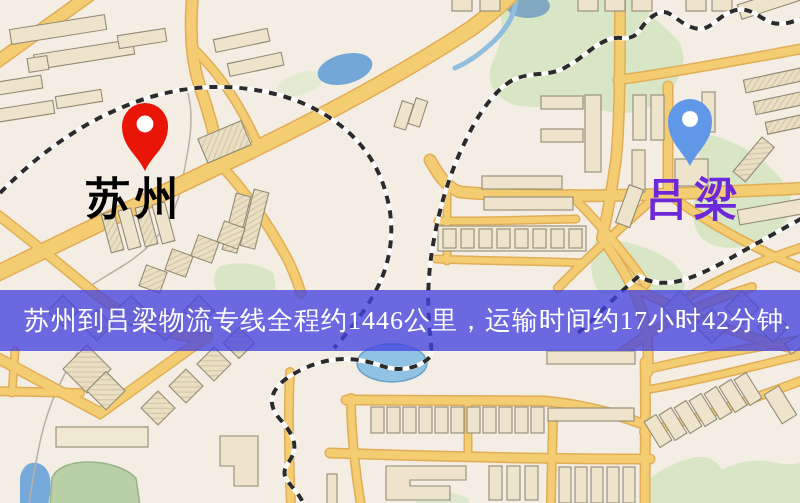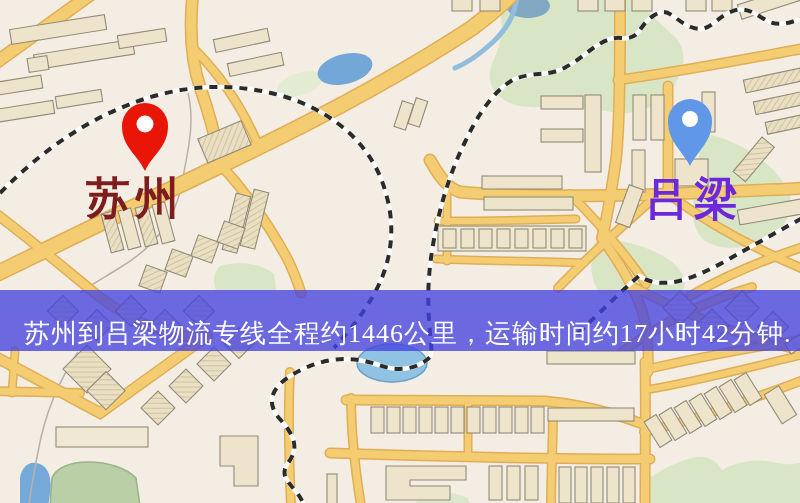--- a/index.html
+++ b/index.html
@@ -7,26 +7,26 @@
     position:relative;width:800px;height:503px;overflow:hidden;
     font-family:"Liberation Sans", sans-serif;
     background:#f3ede3;
   }
   .map-svg{position:absolute;left:0;top:0;filter:blur(.3px) saturate(.97);}
   .city-label{
     position:absolute;font-family:"Liberation Serif", serif;
     font-size:44px;font-weight:700;letter-spacing:5px;line-height:1;
     text-shadow:0 0 1px rgba(255,255,255,.25);white-space:nowrap;
   }
-  .label-origin{left:86px;top:177px;color:#7f1d1d;}
+  .label-origin{left:86px;top:177px;color:#000000;}
   .label-dest{left:645px;top:178px;color:#6d28d9;}
   .banner{
     position:absolute;left:0;top:290px;width:800px;height:61px;
     background:rgba(68,66,223,0.78);
-    display:flex;align-items:flex-end;
+    display:flex;align-items:center;
   }
   .banner-text{
     color:#ffffff;font-family:"Liberation Serif", serif;
     font-size:26px;letter-spacing:1px;padding-left:24px;white-space:nowrap;
   }
 </style>
 </head>
 <body>
 
 <div class="stage">

